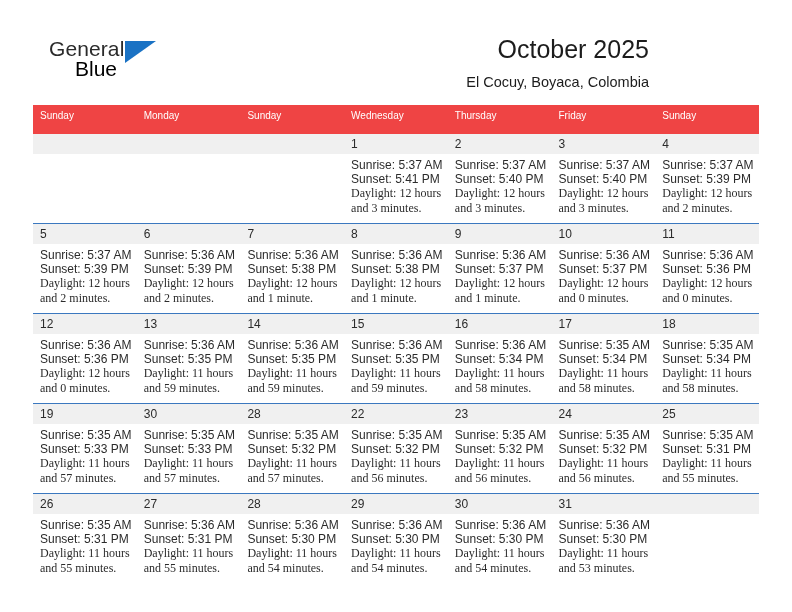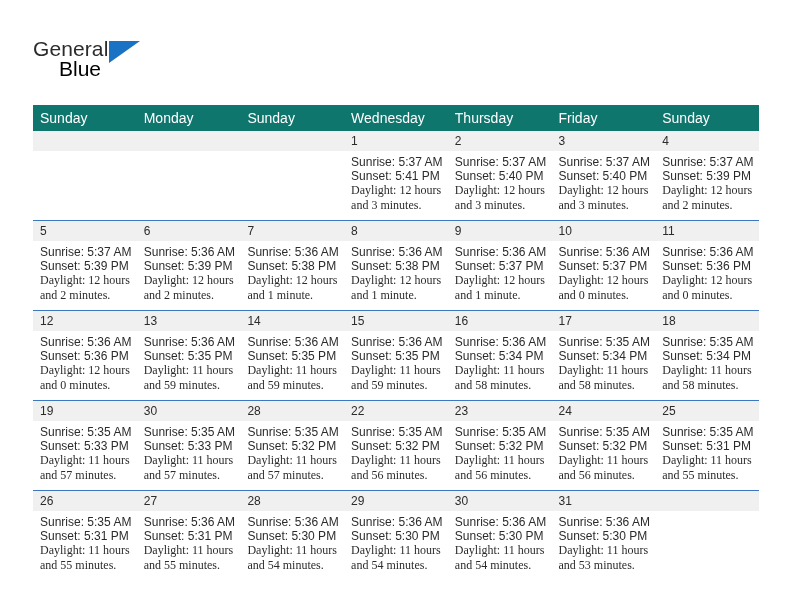--- a/index.html
+++ b/index.html
@@ -17,21 +17,21 @@
   .page {
     position: relative;
     width: 792px;
     height: 612px;
     box-sizing: border-box;
   }
 
   
   .header {
     position: absolute;
-    left: 0;
+    left: 16px;
     top: 0;
     width: 668px;
     height: 100px;
   }
   .logo {
     position: absolute;
     left: 33px;
     top: 37px;
     width: 130px;
     height: 48px;
@@ -86,26 +86,26 @@
   
   .calendar {
     position: absolute;
     left: 33px;
     top: 105px;
     width: 726px;
     border-collapse: collapse;
     table-layout: fixed;
   }
   .calendar th {
-    background: #0f766e;
+    background: #ef4444;
     color: #ffffff;
-    font-size: 14px;
+    font-size: 10px;
     font-weight: normal;
     text-align: left;
-    padding: 5px 0 5px 7px;
+    padding: 5px 0 13px 7px;
     height: 11px;
     border: none;
   }
   .calendar td {
     vertical-align: top;
     padding: 0;
     border-top: 1px solid #3b78bf;
     background: #ffffff;
     height: 89px;
   }
@@ -143,20 +143,24 @@
 <div class="page">
 
   <div class="header">
 
     <div class="logo">
       <span class="logo-general">General</span>
       <span class="logo-tri"></span>
       <span class="logo-blue">Blue</span>
     </div>
 
+    <div class="title-block">
+      <div class="cal-title">October 2025</div>
+      <div class="cal-subtitle">El Cocuy, Boyaca, Colombia</div>
+    </div>
 
   </div>
 
   <table class="calendar">
     <thead>
       <tr>
         <th>Sunday</th>
         <th>Monday</th>
         <th>Sunday</th>
         <th>Wednesday</th>

